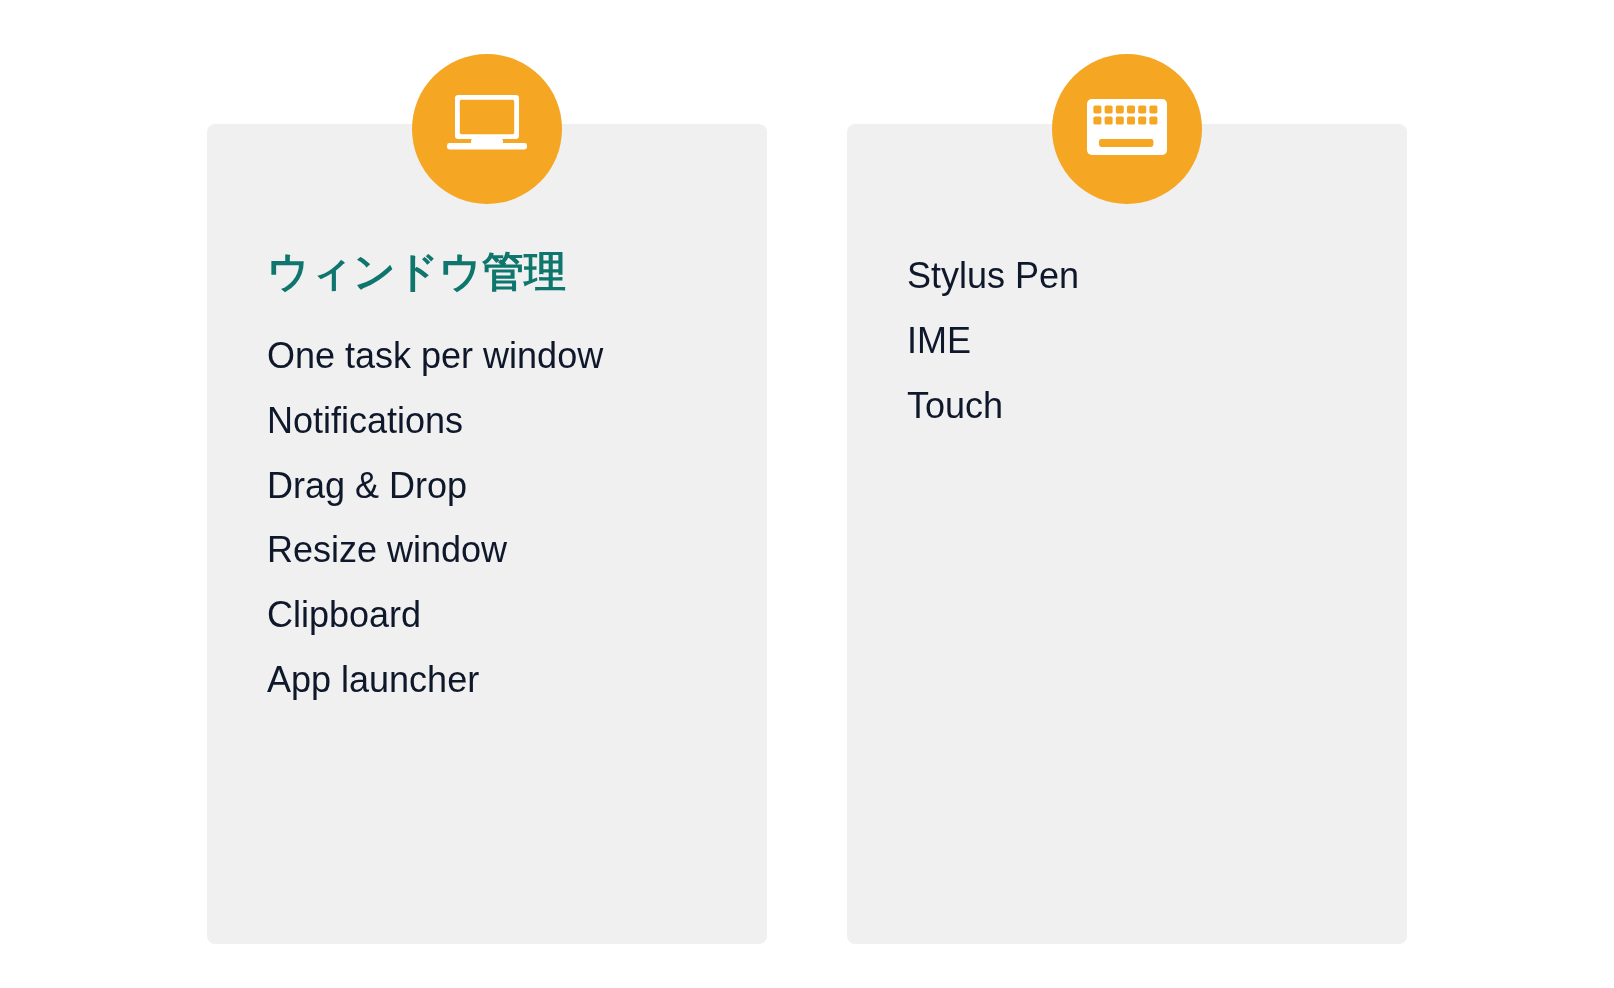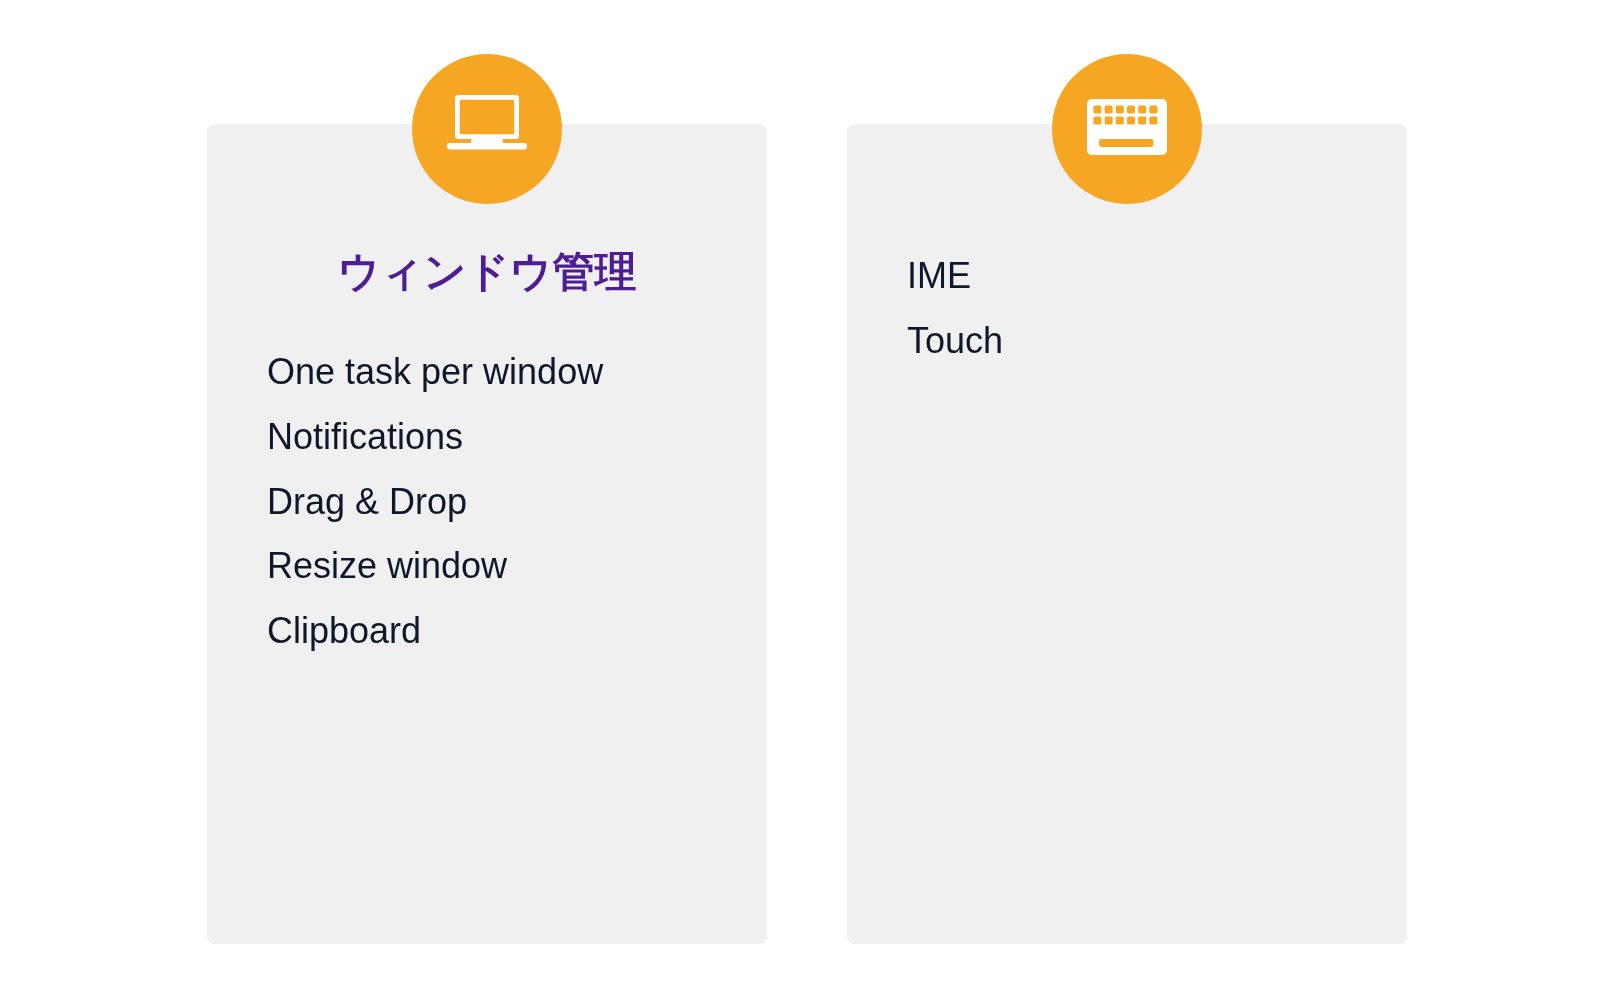--- a/index.html
+++ b/index.html
@@ -57,23 +57,22 @@
 
     .icon-circle svg {
       width: 80px;
       height: 80px;
       fill: #ffffff;
     }
 
     .card-title {
       font-size: 42px;
       font-weight: 700;
-      color: #4c1d95;
-      margin-bottom: 40px;
-      text-align: center;
+      color: #0f766e;
+      margin-bottom: 24px;
       width: 100%;
     }
 
     .card-list {
       list-style: none;
       width: 100%;
     }
 
     .card-list li {
       font-size: 36px;
@@ -100,20 +99,21 @@
         </svg>
       </span>
     </div>
     <h2 class="card-title">ウィンドウ管理</h2>
     <ul class="card-list">
       <li>One task per window</li>
       <li>Notifications</li>
       <li>Drag &amp; Drop</li>
       <li>Resize window</li>
       <li>Clipboard</li>
+      <li>App launcher</li>
     </ul>
   </div>
 
   <div class="card">
     <div class="icon-circle">
       <span>
         <svg viewBox="0 0 100 70" xmlns="http://www.w3.org/2000/svg">
 
           <rect x="0" y="0" width="100" height="70" rx="6" ry="6" fill="white"></rect>
 
@@ -129,18 +129,19 @@
           <rect x="36" y="22" width="10" height="10" rx="2" fill="#f5a623"></rect>
           <rect x="50" y="22" width="10" height="10" rx="2" fill="#f5a623"></rect>
           <rect x="64" y="22" width="10" height="10" rx="2" fill="#f5a623"></rect>
           <rect x="78" y="22" width="10" height="10" rx="2" fill="#f5a623"></rect>
 
           <rect x="15" y="50" width="68" height="10" rx="3" fill="#f5a623"></rect>
         </svg>
       </span>
     </div>
     <ul class="card-list">
+      <li>Stylus Pen</li>
       <li>IME</li>
       <li>Touch</li>
     </ul>
   </div>
 
 </div>
 
 </body></html>

